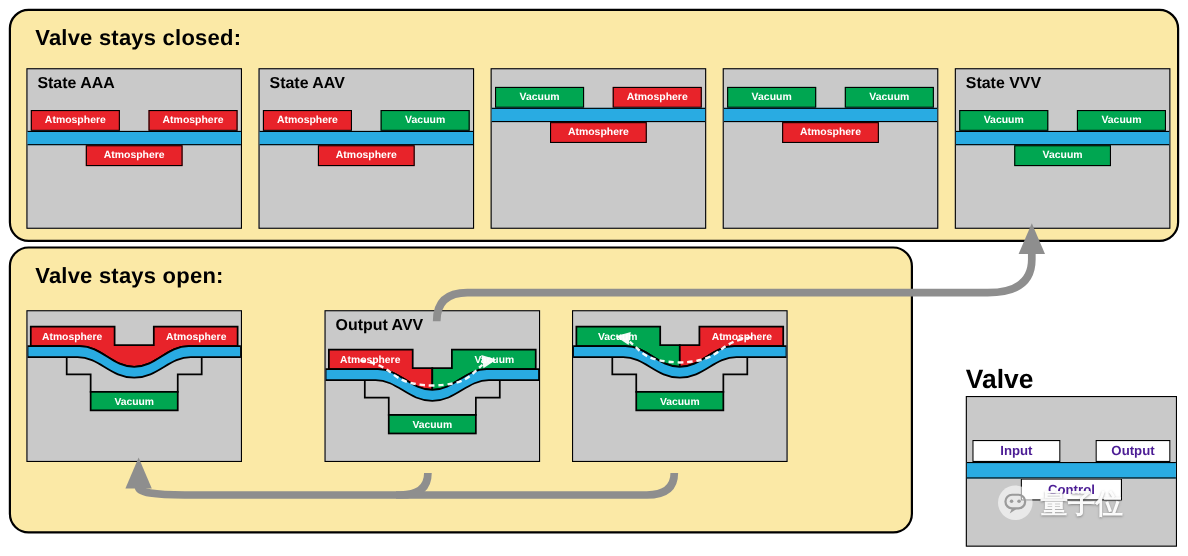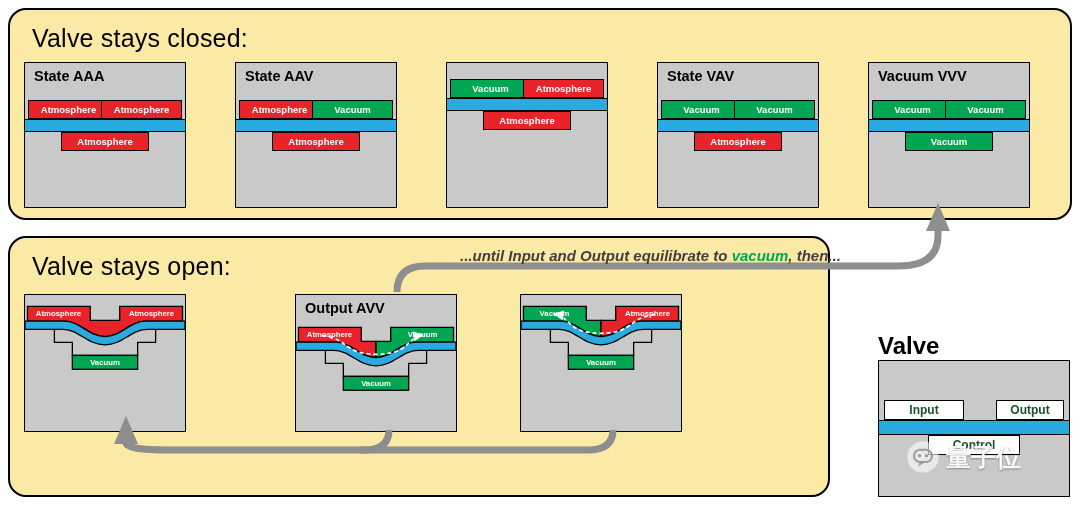--- a/index.html
+++ b/index.html
@@ -2,24 +2,24 @@
 <html style="--panel-yellow: #FBE9A6; --card-gray: #C9C9C9; --atmosphere-red: #E8232A; --vacuum-green: #00A651; --membrane-blue: #29ABE2; --arrow-gray: #8E8E8E;"><head>
 <meta charset="utf-8">
 <style>
   *{margin:0;padding:0;box-sizing:border-box}
   html,body{background:#fff}
   body{font-family:"Liberation Sans",sans-serif;color:#000}
   .page{position:relative;width:1080px;height:505px;background:#fff;overflow:hidden}
 
   .panel{position:absolute;background:var(--panel-yellow,#FBE9A6);border:2.5px solid #000;border-radius:18px}
   #closed-panel{left:8px;top:8px;width:1064px;height:212px}
-  #open-panel{left:8px;top:236px;width:822px;height:261px}
-  .panel-title{position:absolute;left:22px;top:14px;font-size:25px;font-weight:400;letter-spacing:.2px}
+  #open-panel{left:8px;top:224px;width:822px;height:261px}
+  .panel-title{position:absolute;left:22px;top:14px;font-size:20px;font-weight:700;letter-spacing:.2px}
 
-  .card{position:absolute;width:162px;background:var(--card-gray,#C9C9C9);border:1.8px solid #000}
+  .card{position:absolute;width:196px;background:var(--card-gray,#C9C9C9);border:1.8px solid #000}
   .closed-card{top:52px;height:146px}
   .open-card{top:56px;height:138px}
   .card-title{font-size:14.5px;font-weight:800;padding:5px 0 0 9px}
 
   .cross{position:relative;height:116px}
   .chip{position:absolute;height:19px;display:flex;align-items:center;justify-content:center;
         color:#fff;font-size:9.5px;font-weight:700;border:1.6px solid #000;white-space:nowrap}
   .chip.tl{left:3px;top:16px;width:81px}
   .chip.tr{right:3px;top:16px;width:81px}
   .stripe{position:absolute;left:0;right:0;top:35px;height:13px;background:var(--membrane-blue,#29ABE2);
@@ -44,21 +44,21 @@
   .note{position:absolute;z-index:12;font-size:15px;font-style:italic;font-weight:800;color:#404040;white-space:nowrap}
   #note-vacuum{left:460px;top:247px}
   #note-atmosphere{left:152px;top:456px}
   .kw-vac{color:var(--vacuum-green,#00A651)}
   .kw-atm{color:var(--atmosphere-red,#E8232A)}
 
   .conn-title{position:absolute;left:878px;top:332px;font-size:24px;font-weight:700}
   .conn-box{position:absolute;left:878px;top:360px;width:192px;height:137px;
             background:var(--card-gray,#C9C9C9);border:1.8px solid #000}
   .conn-box .chip{height:20px;font-size:12px}
-  .chip.io{background:#fff;color:#14532d}
+  .chip.io{background:#fff;color:#4c1d95}
   .conn-box .cin{left:5px;top:39px;width:80px}
   .conn-box .cout{right:5px;top:39px;width:68px}
   .conn-box .stripe{top:59px;height:15px}
   .conn-box .cctrl{left:50%;transform:translateX(-50%);top:74px;width:92px}
 
   .watermark{position:absolute;left:906px;top:440px;z-index:20;display:flex;align-items:flex-end;gap:6px;
              color:rgba(255,255,255,.95);font-weight:700;font-size:25px;
              text-shadow:0 1px 2px rgba(0,0,0,.35)}
   .wm-logo{width:34px;height:34px}
 </style>
@@ -93,31 +93,30 @@
     <div class="card closed-card" style="left:436px">
       <div class="cross">
         <div class="chip tl vac">Vacuum</div>
         <div class="chip tr atm">Atmosphere</div>
         <div class="stripe"></div>
         <div class="chip ctrl atm">Atmosphere</div>
       </div>
     </div>
 
     <div class="card closed-card" style="left:647px">
-      <div class="card-title">State VAV</div>
       <div class="cross">
         <div class="chip tl vac">Vacuum</div>
         <div class="chip tr vac">Vacuum</div>
         <div class="stripe"></div>
         <div class="chip ctrl atm">Atmosphere</div>
       </div>
     </div>
 
     <div class="card closed-card" style="left:858px">
-      <div class="card-title">Vacuum VVV</div>
+      <div class="card-title">State VVV</div>
       <div class="cross">
         <div class="chip tl vac">Vacuum</div>
         <div class="chip tr vac">Vacuum</div>
         <div class="stripe"></div>
         <div class="chip ctrl vac">Vacuum</div>
       </div>
     </div>
   </div>
 
   <div class="panel" id="open-panel">
@@ -160,23 +159,20 @@
         <rect class="fill-vac" x="58" y="74" width="80" height="17"></rect>
         <path class="dash" d="M164,24 C130,28 140,46 98,47 C66,46 64,38 52,28"></path>
         <polygon class="dash-head" points="53,19 39,23 51,31"></polygon>
         <text class="chip-text" x="41" y="26">Vacuum</text>
         <text class="chip-text" x="155" y="26">Atmosphere</text>
         <text class="chip-text" x="98" y="86">Vacuum</text>
       </svg>
     </div>
   </div>
 
-  <div class="note" id="note-vacuum">
-    <span>...until Input and Output equilibrate to </span><span class="kw-vac">vacuum</span><span>, then...</span>
-  </div>
 
   <svg class="overlay" viewBox="0 0 1080 505">
     <path class="arrow-line" d="M397,292 Q397,266 425,266 H898 Q938,266 938,236 V229"></path>
     <polygon class="arrow-head" points="926,231 950,231 938,203"></polygon>
     <path class="arrow-line" d="M389,430 Q389,450 364,450 H168 Q126,450 126,443"></path>
     <path class="arrow-line" d="M613,430 Q613,450 588,450 H360"></path>
     <polygon class="arrow-head" points="114,444 138,444 126,416"></polygon>
   </svg>
 
   <div class="conn-title">Valve connections:</div>

